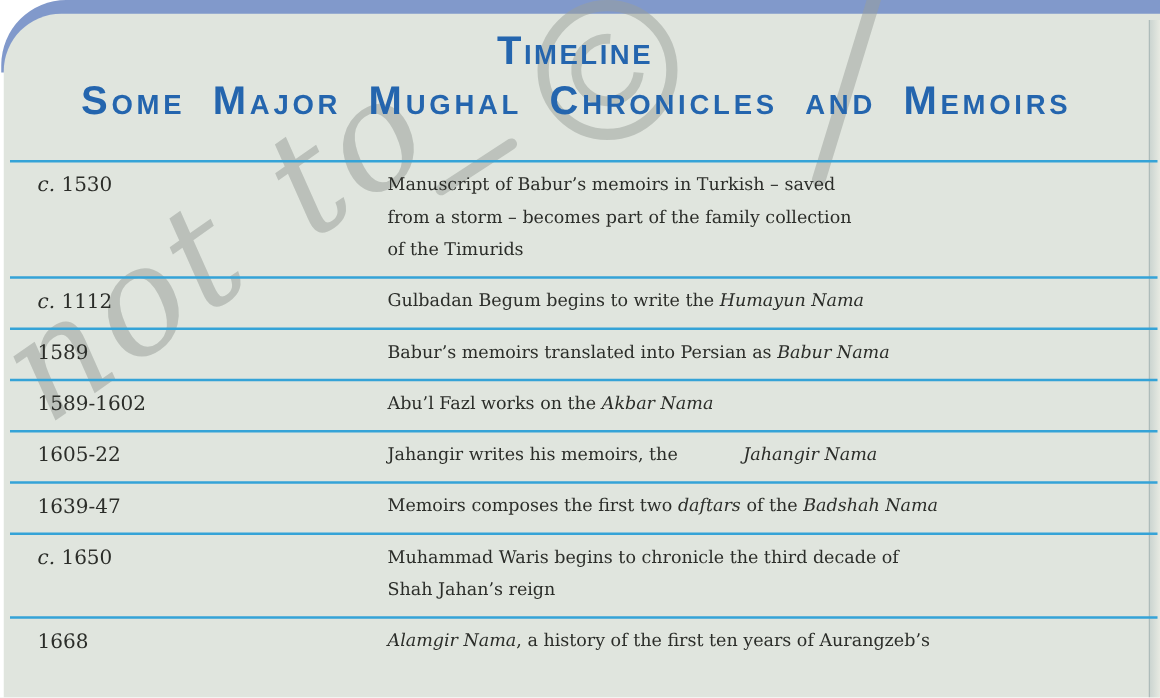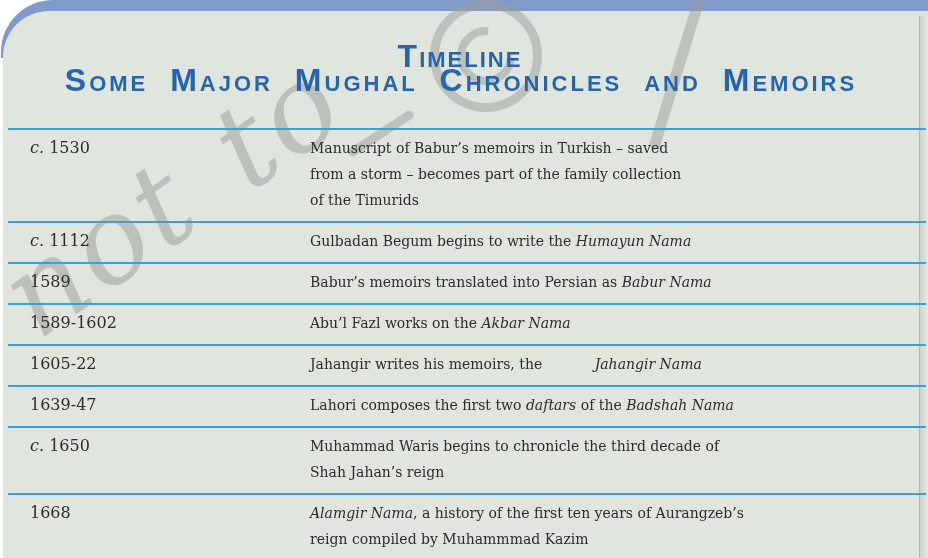--- a/index.html
+++ b/index.html
@@ -60,21 +60,21 @@
   }
   .wm-stroke{
     position:absolute;
     background:var(--watermark,#9ba19b);
     opacity:.50;border-radius:5px;
   }
   .wm-stroke.s1{left:343px;top:129px;width:76px;height:9px;transform:rotate(-33deg);}
   .wm-stroke.s2{left:696px;top:-8px;width:11px;height:164px;transform:rotate(17deg);transform-origin:50% 0;}
   
   .title{
-    position:absolute;top:24px;left:0;right:8px;margin:16px;
+    position:absolute;top:24px;left:0;right:8px;margin:0;
     text-align:center;
     font-family:"Liberation Sans", sans-serif;
     font-weight:bold;
     font-variant:small-caps;
     font-size:32px;line-height:32px;
     letter-spacing:2px;
     color:var(--heading,#2465ae);
     z-index:7;
   }
   .subtitle{
@@ -149,25 +149,25 @@
       <div class="row">
         <div class="cell date"><span>1589-1602</span></div>
         <div class="cell desc"><span>Abu’l Fazl works on the </span><span style="font-style: italic;">Akbar Nama</span></div>
       </div>
       <div class="row">
         <div class="cell date"><span>1605-22</span></div>
         <div class="cell desc"><span>Jahangir writes his memoirs, the </span><span style="font-style: italic; margin-left: 48px;">Jahangir Nama</span></div>
       </div>
       <div class="row">
         <div class="cell date"><span>1639-47</span></div>
-        <div class="cell desc"><span>Lahori composes the first two </span><span style="font-style: italic;">daftars</span><span> of the </span><span style="font-style: italic;">Badshah Nama</span></div>
+        <div class="cell desc"><span>Memoirs composes the first two </span><span style="font-style: italic;">daftars</span><span> of the </span><span style="font-style: italic;">Badshah Nama</span></div>
       </div>
       <div class="row">
         <div class="cell date"><span style="font-style: italic;">c.</span><span> 1650</span></div>
         <div class="cell desc"><span>Muhammad Waris begins to chronicle the third decade of</span><br><span>Shah Jahan’s reign</span></div>
       </div>
       <div class="row">
         <div class="cell date"><span>1668</span></div>
-        <div class="cell desc"><span style="font-style: italic;">Alamgir Nama</span><span>, a history of the first ten years of Aurangzeb’s</span><br><span>reign compiled by Muhammmad Kazim</span></div>
+        <div class="cell desc"><span style="font-style: italic;">Alamgir Nama</span><span>, a history of the first ten years of Aurangzeb’s</span><br></div>
       </div>
     </div>
 
 </div>
 
 </body></html>

